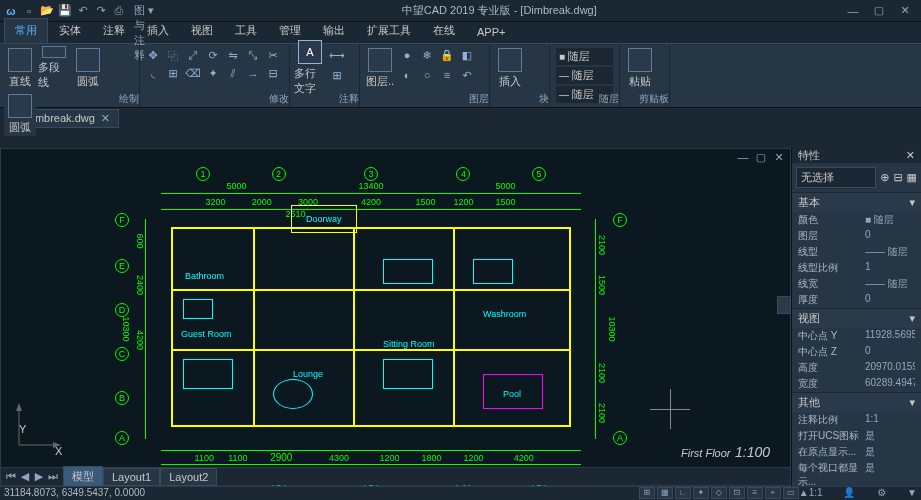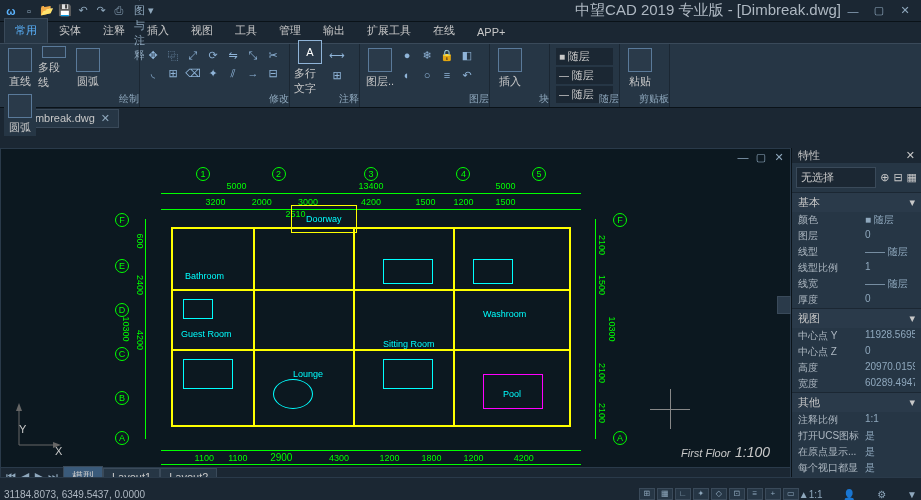--- a/index.html
+++ b/index.html
@@ -1,20 +1,20 @@
 <!DOCTYPE html>
 <html><head>
 <meta charset="utf-8">
 <style>
 *{margin:0;padding:0;box-sizing:border-box;font-family:"Microsoft YaHei",sans-serif;font-size:11px;color:#c8c8c8}
 body{background:#1b2733;width:921px;height:500px;overflow:hidden;position:relative}
 .titlebar{height:22px;background:#1b2733;display:flex;align-items:center;padding:0 4px;border-bottom:1px solid #0a1218}
 .titlebar .qat{display:flex;gap:4px;align-items:center}
 .titlebar .qat span{width:14px;height:14px;display:inline-flex;align-items:center;justify-content:center;color:#8fa8bd}
-.titlebar .title{flex:1;text-align:right;color:#aeb8c2;font-size:15px}
+.titlebar .title{flex:1;text-align:center;color:#aeb8c2;font-size:11px}
 .titlebar .winctl{display:flex;gap:2px}
 .titlebar .winctl span{width:24px;height:16px;display:flex;align-items:center;justify-content:center;color:#8fa8bd}
 .ribbon-tabs{height:22px;display:flex;align-items:flex-end;padding:0 4px;background:#1b2733;border-bottom:1px solid #3a4a5a}
 .ribbon-tabs .tab{padding:4px 10px;color:#c8c8c8;border:1px solid transparent}
 .ribbon-tabs .tab.active{background:#263645;border:1px solid #3a4a5a;border-bottom:1px solid #263645;color:#5bb4ff}
 .ribbon{height:64px;background:#263645;display:flex;border-bottom:1px solid #0a1218}
 .panel{border-right:1px solid #1b2733;padding:2px 4px;display:flex;flex-direction:column;position:relative}
 .panel .row{display:flex;gap:2px;flex-wrap:wrap}
 .panel .lbl{position:absolute;bottom:1px;left:0;right:0;text-align:right;color:#8fa8bd;font-size:10px}
 .rbtn{width:18px;height:18px;display:inline-flex;align-items:center;justify-content:center;background:#263645;color:#8fb4d8}
@@ -61,21 +61,21 @@
 .props{width:130px;background:#263645;border-left:1px solid #0a1218;display:flex;flex-direction:column}
 .props-hdr{height:18px;background:#1b2733;display:flex;align-items:center;padding:0 6px;justify-content:space-between}
 .props-hdr .ic{display:flex;gap:4px}
 .props-sel{padding:4px;display:flex;align-items:center;gap:4px}
 .props-sel .sel{flex:1;background:#1b2733;padding:2px 4px;border:1px solid #3a4a5a}
 .props-group{border-top:1px solid #1b2733}
 .props-gh{background:#2a3a4a;padding:2px 6px;display:flex;justify-content:space-between;align-items:center}
 .props-row{display:flex;padding:1px 6px}
 .props-row .k{flex:1;color:#aeb8c2;font-size:10px}
 .props-row .v{width:50px;color:#8fa8bd;font-size:10px;overflow:hidden;white-space:nowrap}
-.status{position:absolute;bottom:0;left:0;right:0;height:23px;background:#1b2733;display:flex;align-items:flex-end;padding:0 4px;border-top:1px solid #2a3a4a}
+.status{position:absolute;bottom:0;left:0;right:0;height:14px;background:#1b2733;display:flex;align-items:flex-start;padding:0 4px;border-top:1px solid #2a3a4a}
 .status .coords{flex:1;color:#aeb8c2;font-size:10px}
 .status .sbtns{display:flex;gap:2px}
 .status .sbtns span{width:16px;height:12px;background:#263645;border:1px solid #3a4a5a;font-size:8px;text-align:center;color:#8fa8bd}
 .status .right{display:flex;gap:21px;margin-left:auto}
 .status .right span{color:#8fa8bd;font-size:10px}
 .palette-handle{position:absolute;right:130px;top:148px;width:14px;height:18px;background:#2a3a4a;border:1px solid #3a4a5a}
 </style>
 </head>
 <body>
 

